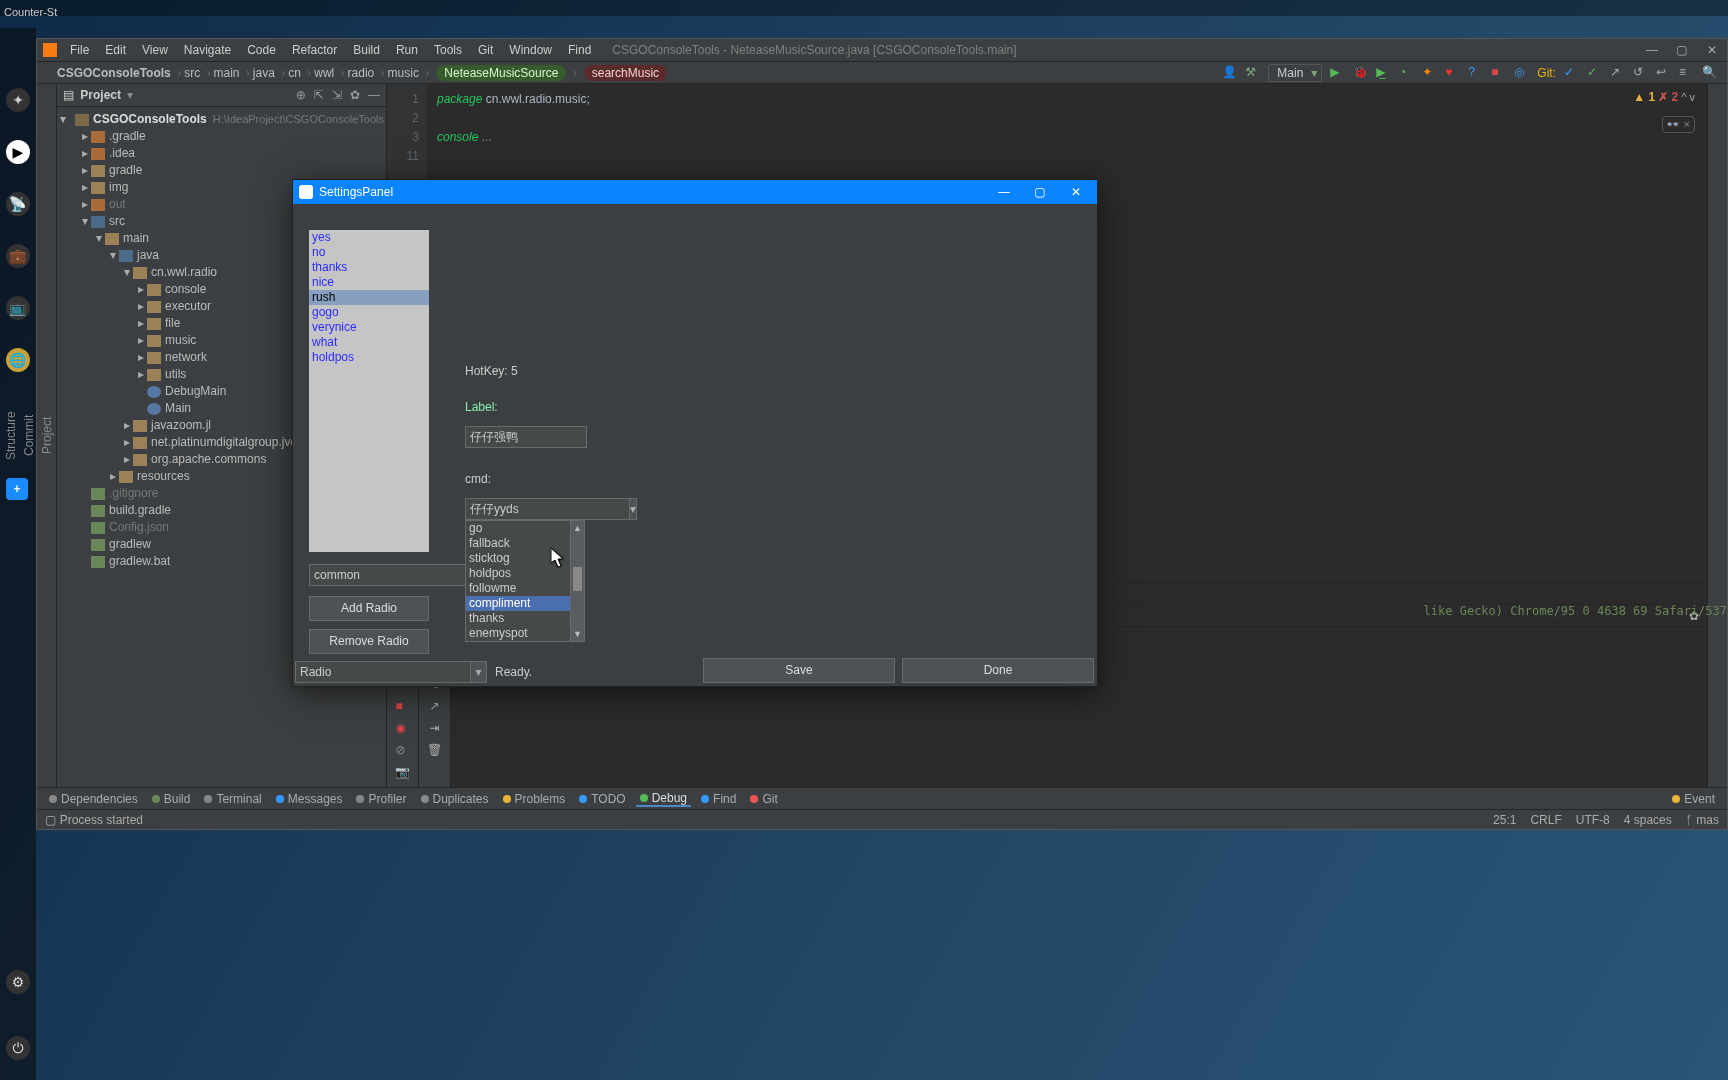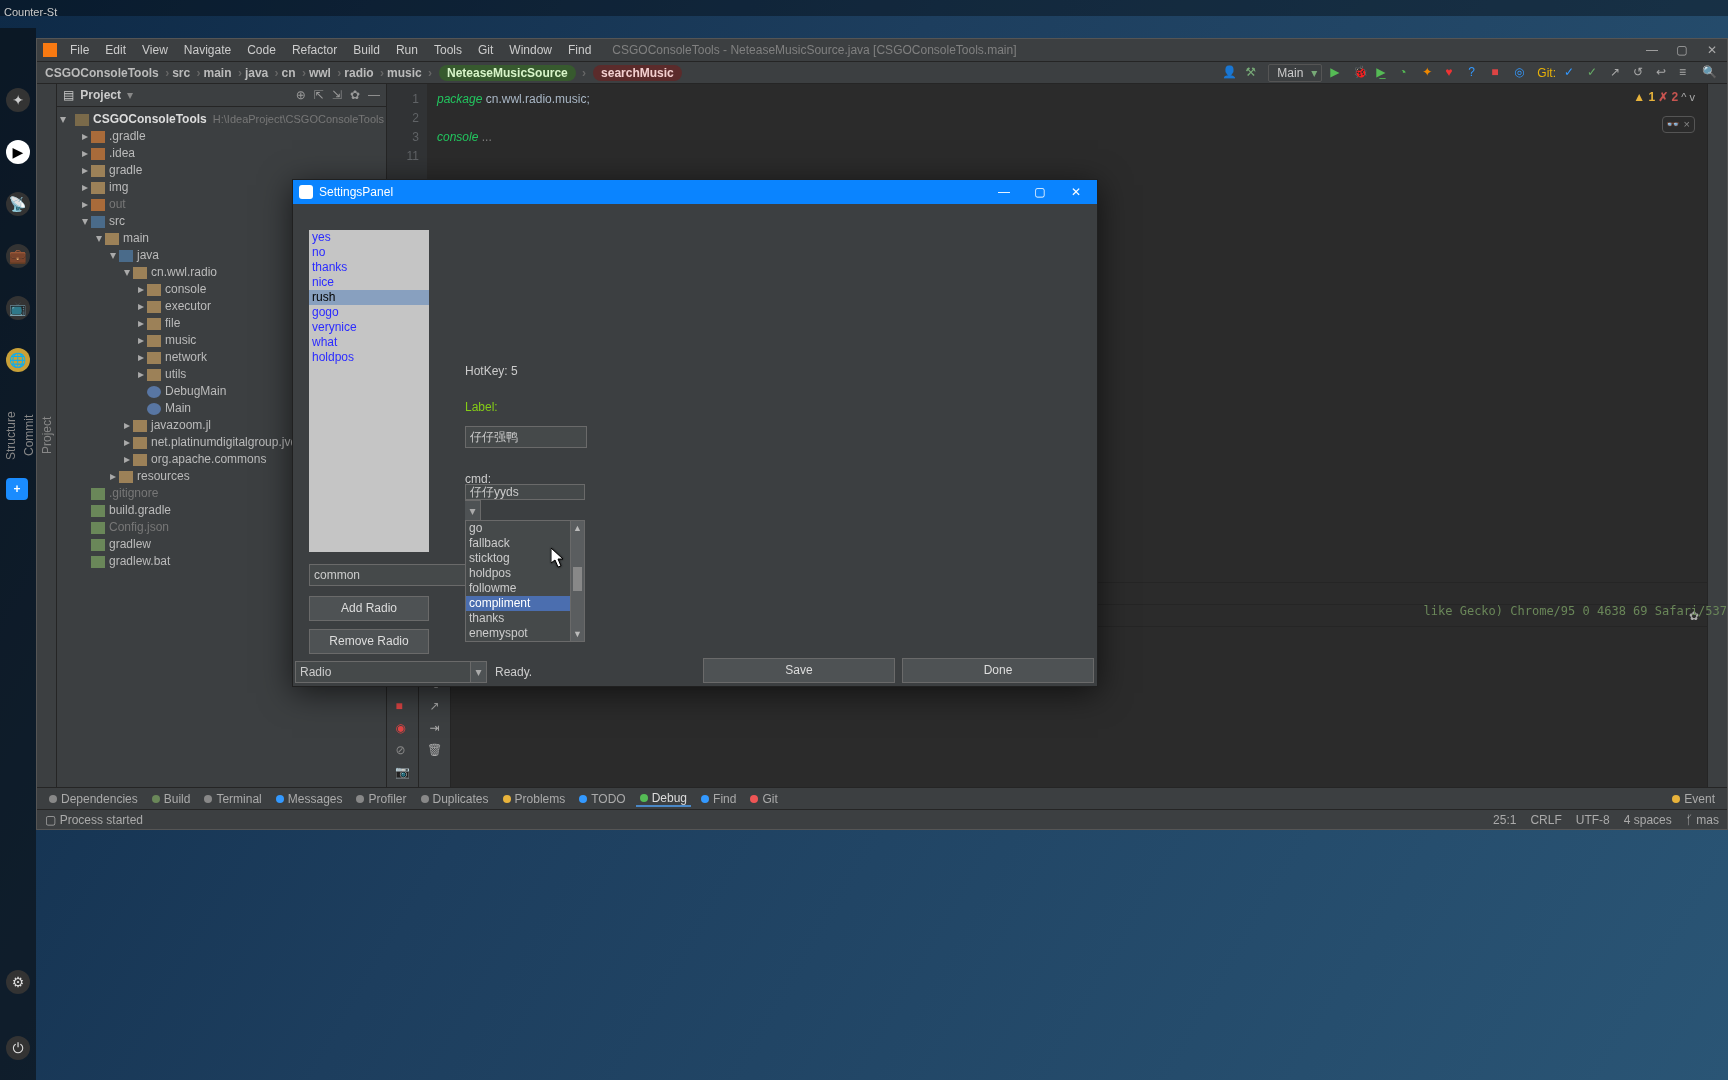--- a/index.html
+++ b/index.html
@@ -20,21 +20,21 @@
   .ide-titlebar { height: 22px; background: #3c3f41; display: flex; align-items: center; color: #bbb; font-size: 12px; }
   .ide-titlebar .logo { width: 14px; height: 14px; background: #f97a12; margin: 0 6px; }
   .ide-titlebar .menus { display: flex; gap: 2px; }
   .ide-titlebar .menus span { padding: 3px 7px; color: #ccc; cursor: default; }
   .ide-titlebar .title-txt { margin-left: 14px; color: #808080; }
   .ide-titlebar .win-btns { margin-left: auto; display: flex; }
   .ide-titlebar .win-btns span { width: 30px; text-align: center; color: #aaa; }
 
   
   .ide-navbar { height: 23px; background: #3c3f41; border-top: 1px solid #252525; border-bottom: 1px solid #252525; display: flex; align-items: center; color: #bbb; }
-  .crumb { padding: 0 8px; color: #bbb; font-weight: bold; }
+  .crumb { padding: 0 20px; color: #bbb; }
   .crumb .sep { color: #666; margin: 0 3px; }
   .crumb-link { color: #bbb; }
   .crumb-c { background:#375a2e; border-radius:8px; padding:1px 8px; color:#d8f5c9; margin-left:4px; }
   .crumb-m { background:#5b2b2b; border-radius:8px; padding:1px 8px; color:#f3cfcf; margin-left:4px; }
   .ide-tb-right { margin-left: auto; display: flex; align-items: center; gap: 8px; padding-right: 10px; }
   .tb-ico { width: 15px; height: 15px; display:inline-block; }
   .run-sel{border:1px solid #555;background:#3c3f41;color:#ccc;padding:1px 18px 1px 8px;border-radius:2px;font-size:12px;position:relative;}
   .run-sel:after{content:"▾";position:absolute;right:4px;top:1px;color:#7a7;}
 
   
@@ -117,25 +117,25 @@
 
   .combo1{position:absolute;left:16px;top:360px;width:120px;height:22px;display:flex;}
   .combo1 input{flex:1;background:#45494a;border:1px solid #6a6a6a;color:#ccc;padding:0 4px;}
   .combo1 .arrow{width:16px;background:#4e5254;border:1px solid #6a6a6a;border-left:none;color:#aaa;text-align:center;line-height:20px;}
 
   .btn{background:#4e5254;border:1px solid #6a6a6a;color:#ddd;text-align:center;height:25px;line-height:23px;}
   .add-btn{position:absolute;left:16px;top:392px;width:120px;}
   .rem-btn{position:absolute;left:16px;top:425px;width:120px;}
 
   .hk-label{position:absolute;left:172px;top:160px;color:#ccc;}
-  .lbl-label{position:absolute;left:172px;top:196px;color:#84cc16;}
+  .lbl-label{position:absolute;left:172px;top:196px;color:#86efac;}
   .lbl-input{position:absolute;left:172px;top:222px;width:122px;height:22px;background:#45494a;border:1px solid #6a6a6a;color:#ccc;padding:0 4px;}
   .cmd-label{position:absolute;left:172px;top:268px;color:#ccc;}
 
-  .cmd-combo{position:absolute;left:172px;top:280px;width:120px;display:flex;flex-direction:column;}
+  .cmd-combo{position:absolute;left:172px;top:294px;width:120px;display:flex;}
   .cmd-combo input{flex:1;background:#45494a;border:1px solid #6a6a6a;color:#ccc;padding:0 4px;height:22px;}
   .cmd-combo .arrow{width:16px;background:#4e5254;border:1px solid #6a6a6a;border-left:none;color:#aaa;text-align:center;line-height:20px;height:22px;}
 
   .cmd-drop{position:absolute;left:172px;top:316px;width:120px;background:#45494a;border:1px solid #6a6a6a;color:#ccc;}
   .cmd-drop .cd-row{padding:0 3px;line-height:15px;height:15px;font-size:12px;}
   .cmd-drop .cd-row.sel{background:#4b6eaf;color:#fff;}
   .cmd-drop .scroll{position:absolute;right:0;top:0;bottom:0;width:14px;background:#5a5d5f;border-left:1px solid #6a6a6a;}
   .cmd-drop .scroll .up,.cmd-drop .scroll .dn{height:14px;text-align:center;color:#bbb;font-size:9px;line-height:14px;}
   .cmd-drop .scroll .dn{position:absolute;bottom:0;left:0;right:0;}
   .cmd-drop .scroll .thumb{position:absolute;left:2px;right:2px;top:46px;height:24px;background:#888;}

